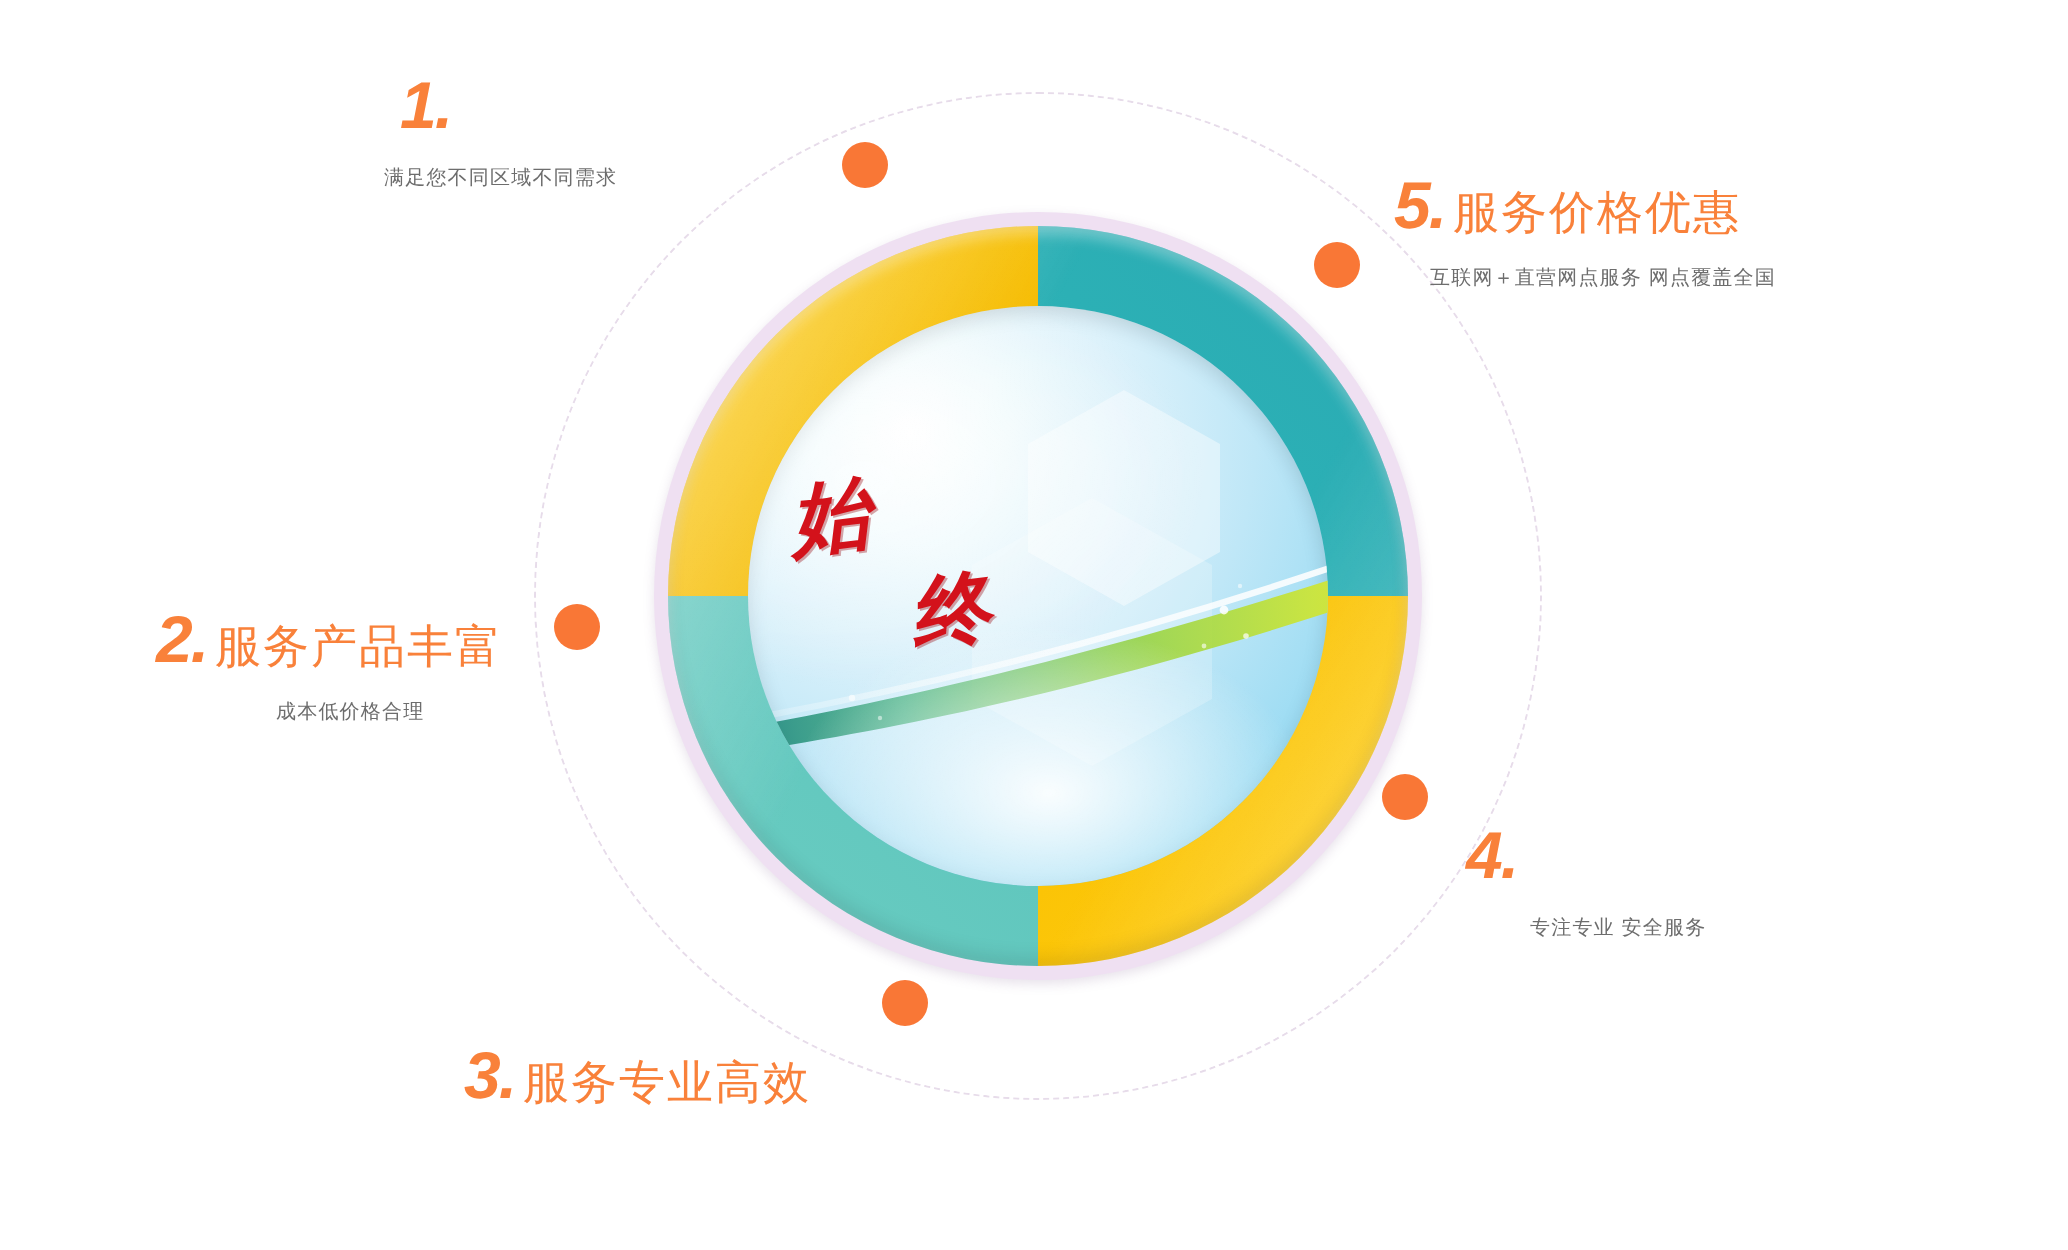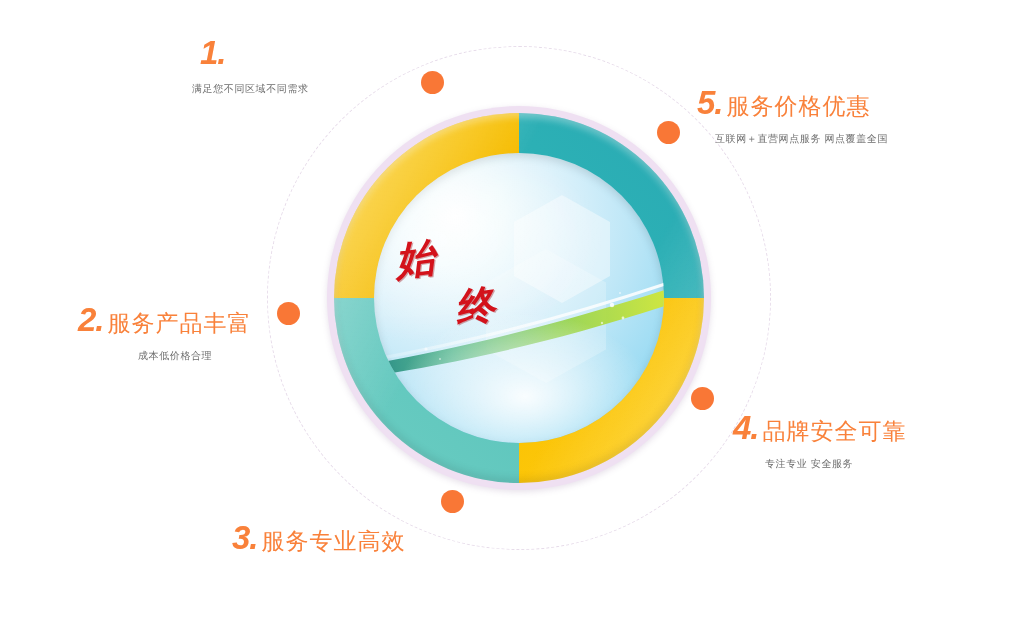--- a/index.html
+++ b/index.html
@@ -249,21 +249,20 @@
   <div class="callout c3">
     <div class="c-head">
       <span class="c-num">3.</span>
       <span class="c-title">服务专业高效</span>
     </div>
   </div>
 
   <div class="callout c4">
     <div class="c-head">
       <span class="c-num">4.</span>
-      <span class="c-title">品牌安全可靠</span>
     </div>
     <div class="c-sub">专注专业  安全服务</div>
   </div>
 
   <div class="callout c5">
     <div class="c-head">
       <span class="c-num">5.</span>
       <span class="c-title">服务价格优惠</span>
     </div>
     <div class="c-sub">互联网＋直营网点服务 网点覆盖全国</div>

